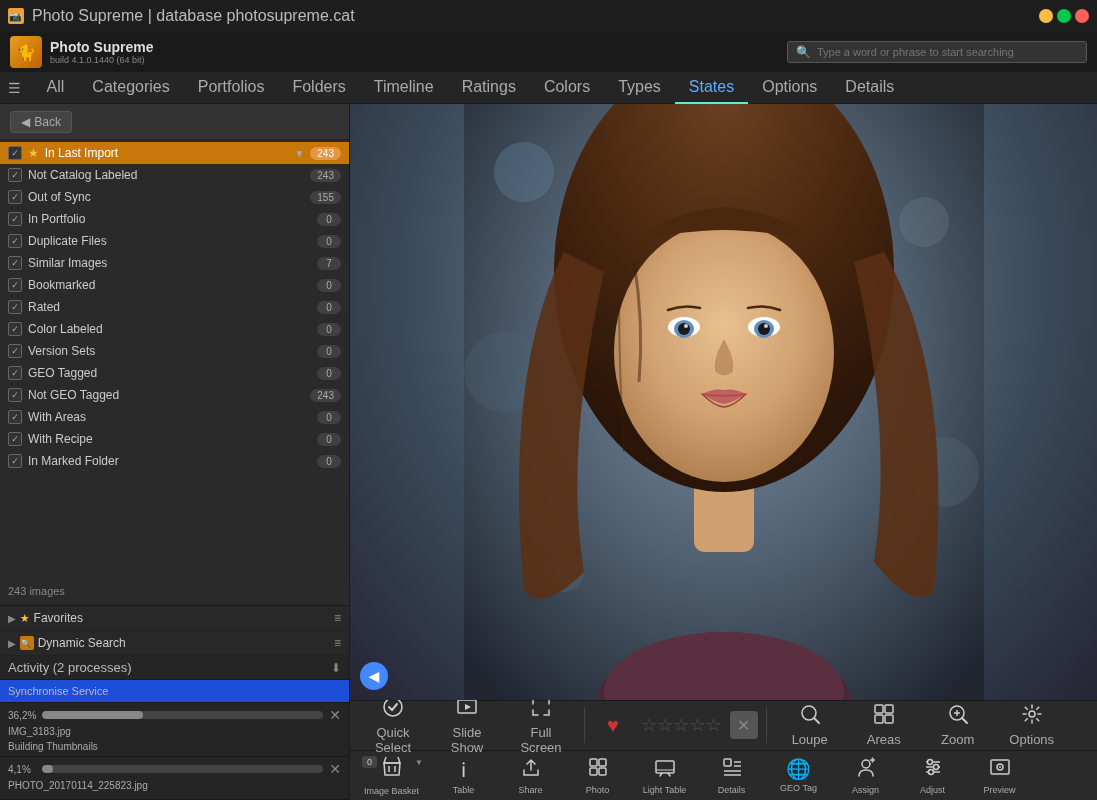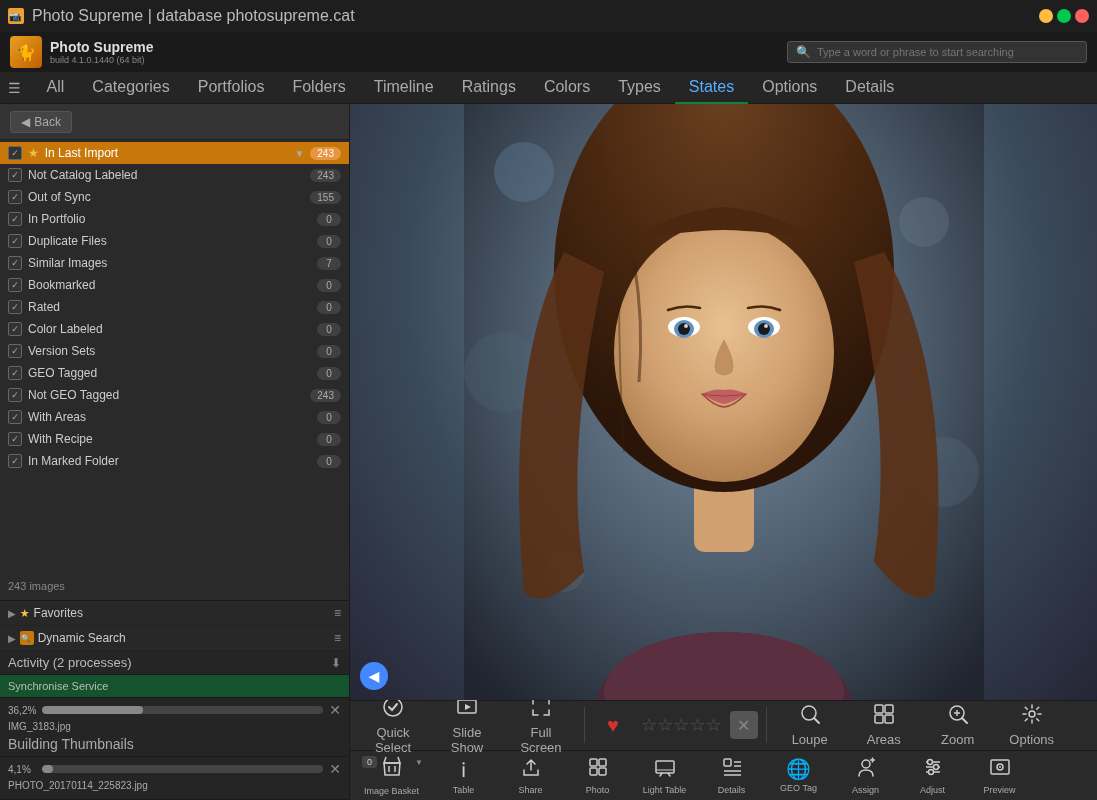--- a/index.html
+++ b/index.html
@@ -24,21 +24,21 @@
     .logo-name { font-size: 14px; font-weight: bold; color: #ddd; }
     .logo-build { font-size: 9px; color: #888; }
     .search-bar { display: flex; align-items: center; background: #333; border: 1px solid #555; border-radius: 3px; padding: 3px 8px; width: 300px; }
     .search-icon { color: #888; margin-right: 6px; font-size: 12px; }
     .search-input { background: transparent; border: none; outline: none; color: #999; font-size: 11px; width: 250px; }
 
     
     .navtabs { height: 32px; background: #252525; display: flex; align-items: center; padding: 0 8px; border-bottom: 1px solid #1a1a1a; }
     .hamburger { color: #aaa; margin-right: 12px; cursor: pointer; font-size: 14px; }
     .nav-tab { padding: 0 14px; height: 32px; display: flex; align-items: center; cursor: pointer; font-size: 16px; color: #aaa; border-bottom: 2px solid transparent; }
-    .nav-tab.active { color: #5aadff; border-bottom: 2px solid #15803d; }
+    .nav-tab.active { color: #5aadff; border-bottom: 2px solid #5eead4; }
 
     
     .main-layout { display: flex; height: calc(800px - 104px); }
 
     
     .sidebar { width: 350px; background: #2a2a2a; display: flex; flex-direction: column; border-right: 1px solid #1a1a1a; flex-shrink: 0; }
     .back-bar { height: 36px; background: #333; display: flex; align-items: center; padding: 0 10px; border-bottom: 1px solid #222; }
     .back-btn { display: flex; align-items: center; gap: 4px; color: #aaa; cursor: pointer; font-size: 12px; background: #444; border: 1px solid #555; border-radius: 3px; padding: 3px 10px; }
 
     .sidebar-list { flex: 1; overflow-y: auto; padding: 2px 0; }
@@ -62,32 +62,32 @@
     .panel-db-icon { width: 14px; height: 14px; background: #c8780a; border-radius: 2px; margin-right: 4px; display: flex; align-items: center; justify-content: center; font-size: 8px; color: white; }
     .panel-label { flex: 1; font-size: 12px; color: #ccc; }
     .panel-menu-icon { color: #888; font-size: 12px; }
 
     
     .activity-bar { background: #252525; padding: 4px 8px; border-bottom: 1px solid #1a1a1a; display: flex; align-items: center; justify-content: space-between; }
     .activity-label { font-size: 13px; color: #bbb; }
     .activity-icon { color: #888; }
 
     
-    .sync-bar { background: #14532d; padding: 4px 8px; border-bottom: 1px solid #1a1a1a; }
+    .sync-bar { background: #1d4ed8; padding: 4px 8px; border-bottom: 1px solid #1a1a1a; }
     .sync-label { font-size: 11px; color: #bbb; }
 
     
     .progress-section { background: #252525; padding: 4px 8px; border-bottom: 1px solid #1a1a1a; }
     .progress-row { display: flex; align-items: center; gap: 6px; margin-bottom: 3px; }
     .progress-pct { font-size: 10px; color: #aaa; width: 28px; }
     .progress-track { flex: 1; height: 8px; background: #444; border-radius: 4px; overflow: hidden; }
     .progress-fill { height: 100%; background: #888; border-radius: 4px; }
     .progress-cancel { color: #888; font-size: 14px; cursor: pointer; }
     .progress-filename { font-size: 10px; color: #aaa; margin-top: 2px; margin-bottom: 4px; }
-    .progress-label { font-size: 14px; color: #aaa; }
+    .progress-label { font-size: 10px; color: #aaa; }
 
     
     .photo-area { flex: 1; background: #1a1a1a; display: flex; flex-direction: column; }
     .photo-display { flex: 1; display: flex; align-items: center; justify-content: center; background: #111; position: relative; overflow: hidden; }
     
     
     .portrait { width: 100%; height: 100%; position: relative; overflow: hidden; }
     .portrait-bg { position: absolute; inset: 0; background: radial-gradient(ellipse at 50% 30%, #8a9ab0 0%, #607080 30%, #3a4a5a 60%, #252535 100%); }
 
     .nav-arrow { position: absolute; bottom: 10px; left: 10px; width: 28px; height: 28px; background: #4488ff; border-radius: 50%; display: flex; align-items: center; justify-content: center; color: white; font-size: 14px; cursor: pointer; }

